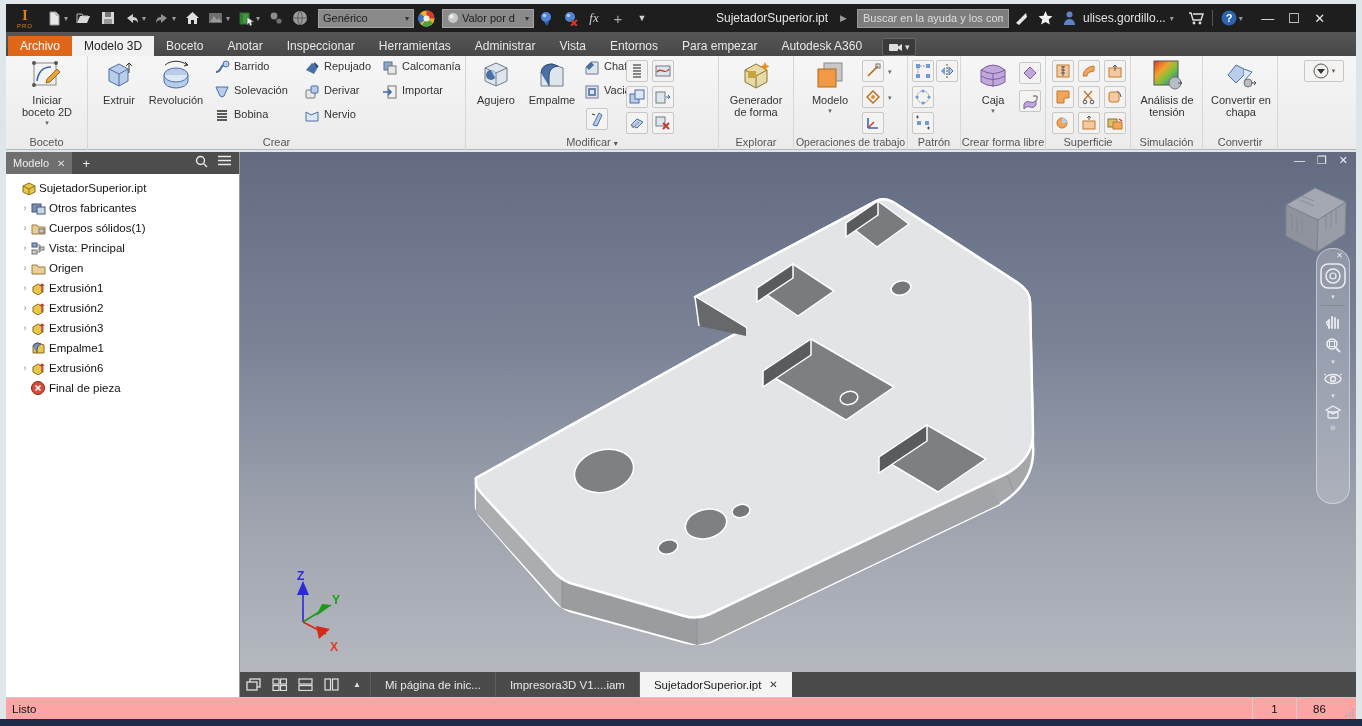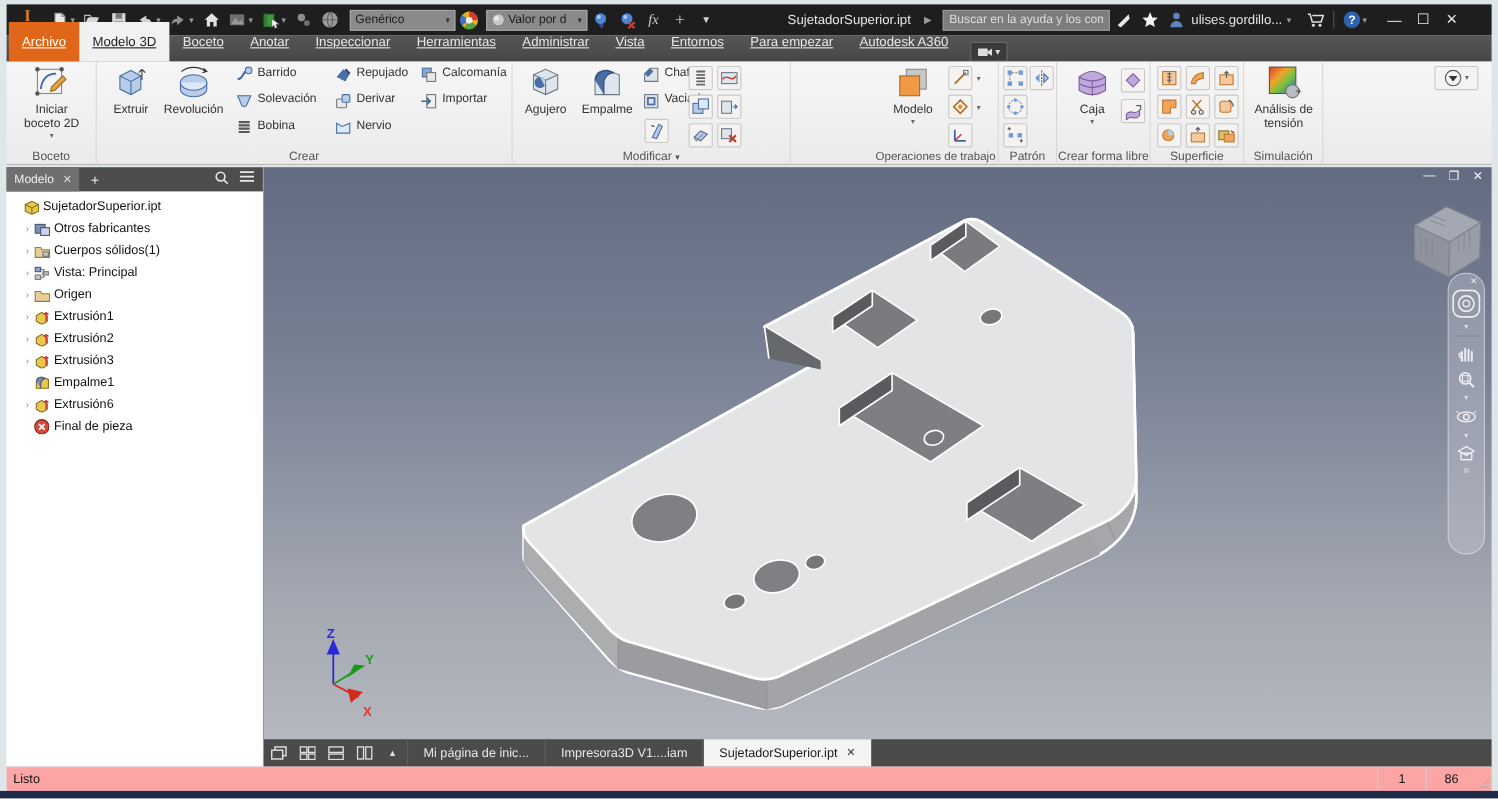--- a/index.html
+++ b/index.html
@@ -20,21 +20,21 @@
   #mat-select { width:96px; margin-left:6px; }
   #app-select { width:92px; margin-left:4px; }
   .tb-title { color:#e6e6e6; font-size:12px; margin-left:14px; white-space:nowrap; }
   #help-search { width:152px; height:19px; background:#7d7d7d; border:1px solid #999; color:#e8e8e8; font-size:11px; padding:0 5px; margin-left:10px; }
   #help-search::placeholder { color:#ddd; }
   .win-ctl { width:26px; text-align:center; color:#e8e8e8; font-size:13px; }
   .sep-v { width:1px; height:16px; background:#555; margin:0 4px; }
 
   
   #tabrow { position:absolute; left:6px; top:32px; width:1350px; height:24px; background:linear-gradient(#565656,#474747); display:flex; align-items:flex-end; }
-  .rtab { padding:4px 12px; color:#e8e8e8; font-size:12px; height:36px; display:flex; align-items:center; white-space:nowrap;text-decoration:underline; }
+  .rtab { padding:4px 12px; color:#e8e8e8; font-size:12px; height:20px; display:flex; align-items:center; white-space:nowrap; }
   .rtab.archivo { background:#e0661a; color:#fff; margin-left:2px; }
   .rtab.active { background:#f2f1f1; color:#222; }
   #a360cam { margin-left:8px; width:34px; height:18px; background:#3a3a3a; border:1px solid #666; border-radius:2px; color:#ddd; display:flex; align-items:center; justify-content:center; gap:3px; font-size:9px; }
 
   
   #ribbon { position:absolute; left:6px; top:56px; width:1350px; height:94px; background:linear-gradient(#f7f6f6,#ecebeb); border-bottom:1px solid #b9b9b9; }
   .panel { position:absolute; top:0; height:94px; border-right:1px solid #d8d7d6; }
   .plabel { position:absolute; bottom:2px; left:0; right:0; text-align:center; font-size:11px; color:#555; white-space:nowrap; }
   .bigbtn { position:absolute; top:2px; display:flex; flex-direction:column; align-items:center; width:54px; }
   .bigbtn .bicon { width:34px; height:34px; display:flex; align-items:center; justify-content:center; }
@@ -448,20 +448,34 @@
         </div>
       <div class="icbtn" style="left:186px; top:56px;">
           <svg width="16" height="16">
             <rect x="1" y="2" width="9" height="9" fill="#dfe5ec" stroke="#707a88"></rect>
             <path d="M8 8l6 6m0-6-6 6" stroke="#c23b32" stroke-width="2"></path>
           </svg>
         </div>
       <div class="plabel"><span>Modificar</span> <span style="font-size:8px;">▾</span></div>
     </div>
 
+    <div class="panel" style="left:713px; width:75px;">
+      <div class="bigbtn" style="left:10px;">
+        <div class="bicon">
+            <svg width="34" height="34">
+              <path d="M6 12l11-6 11 6v12l-11 6-11-6z" fill="#e8d9a8" stroke="#8a7430"></path>
+              <path d="M6 12l11 6 11-6M17 18v12" fill="none" stroke="#8a7430"></path>
+              <rect x="9" y="13" width="8" height="7" fill="#c8a43c"></rect>
+              <path d="M26 4l1.5 3 3 1.5-3 1.5L26 13l-1.5-3-3-1.5 3-1.5z" fill="#e8901f"></path>
+            </svg>
+          </div>
+        <div class="blabel" style="width:58px;">Generador de forma</div>
+      </div>
+      <div class="plabel">Explorar</div>
+    </div>
 
     <div class="panel" style="left:788px; width:114px;">
       <div class="bigbtn" style="left:12px; width:48px;">
         <div class="bicon">
             <svg width="32" height="32">
               <rect x="10" y="4" width="18" height="18" fill="#c8c8c8" stroke="#8a8a8a"></rect>
               <rect x="4" y="10" width="18" height="18" fill="#f09a48" stroke="#b06a1a"></rect>
             </svg>
           </div>
         <div class="blabel">Modelo</div>
@@ -624,20 +638,34 @@
       <div class="icbtn" style="left:58px; top:56px;">
           <svg width="16" height="16">
             <rect x="1" y="4" width="9" height="8" fill="#d8c070" stroke="#8a7430"></rect>
             <rect x="6" y="7" width="9" height="7" fill="#f0a55a" stroke="#c07a30"></rect>
             <path d="M12 4l3 2" stroke="#c23b32" stroke-width="1.4"></path>
           </svg>
         </div>
       <div class="plabel">Superficie</div>
     </div>
 
+    <div class="panel" style="left:1197px; width:75px;">
+      <div class="bigbtn" style="left:8px; width:60px;">
+        <div class="bicon">
+            <svg width="34" height="32">
+              <path d="M4 16l8-10 8 4v6l-8 8z" fill="#b9cde8" stroke="#4a6fa5"></path>
+              <path d="M20 10l8 3-8 9" fill="#dce8f5" stroke="#4a6fa5"></path>
+              <circle cx="24" cy="24" r="4" fill="#b8bcc4" stroke="#777"></circle>
+              <path d="M27 24h5m-2-2 2 2-2 2" fill="none" stroke="#555"></path>
+            </svg>
+          </div>
+        <div class="blabel" style="width:60px;">Convertir en chapa</div>
+      </div>
+      <div class="plabel">Convertir</div>
+    </div>
 
     <div class="panel" style="left:1272px; width:78px; border-right:none;">
       <div class="icbtn" style="left:26px; top:4px; width:40px;">
           <svg width="16" height="16">
             <circle cx="8" cy="8" r="7" fill="none" stroke="#555"></circle>
             <path d="M4 6h8l-4 5z" fill="#333"></path>
           </svg>
           <span style="font-size:7px; color:#666; margin-left:3px;">▾</span>
         </div>
     </div>

